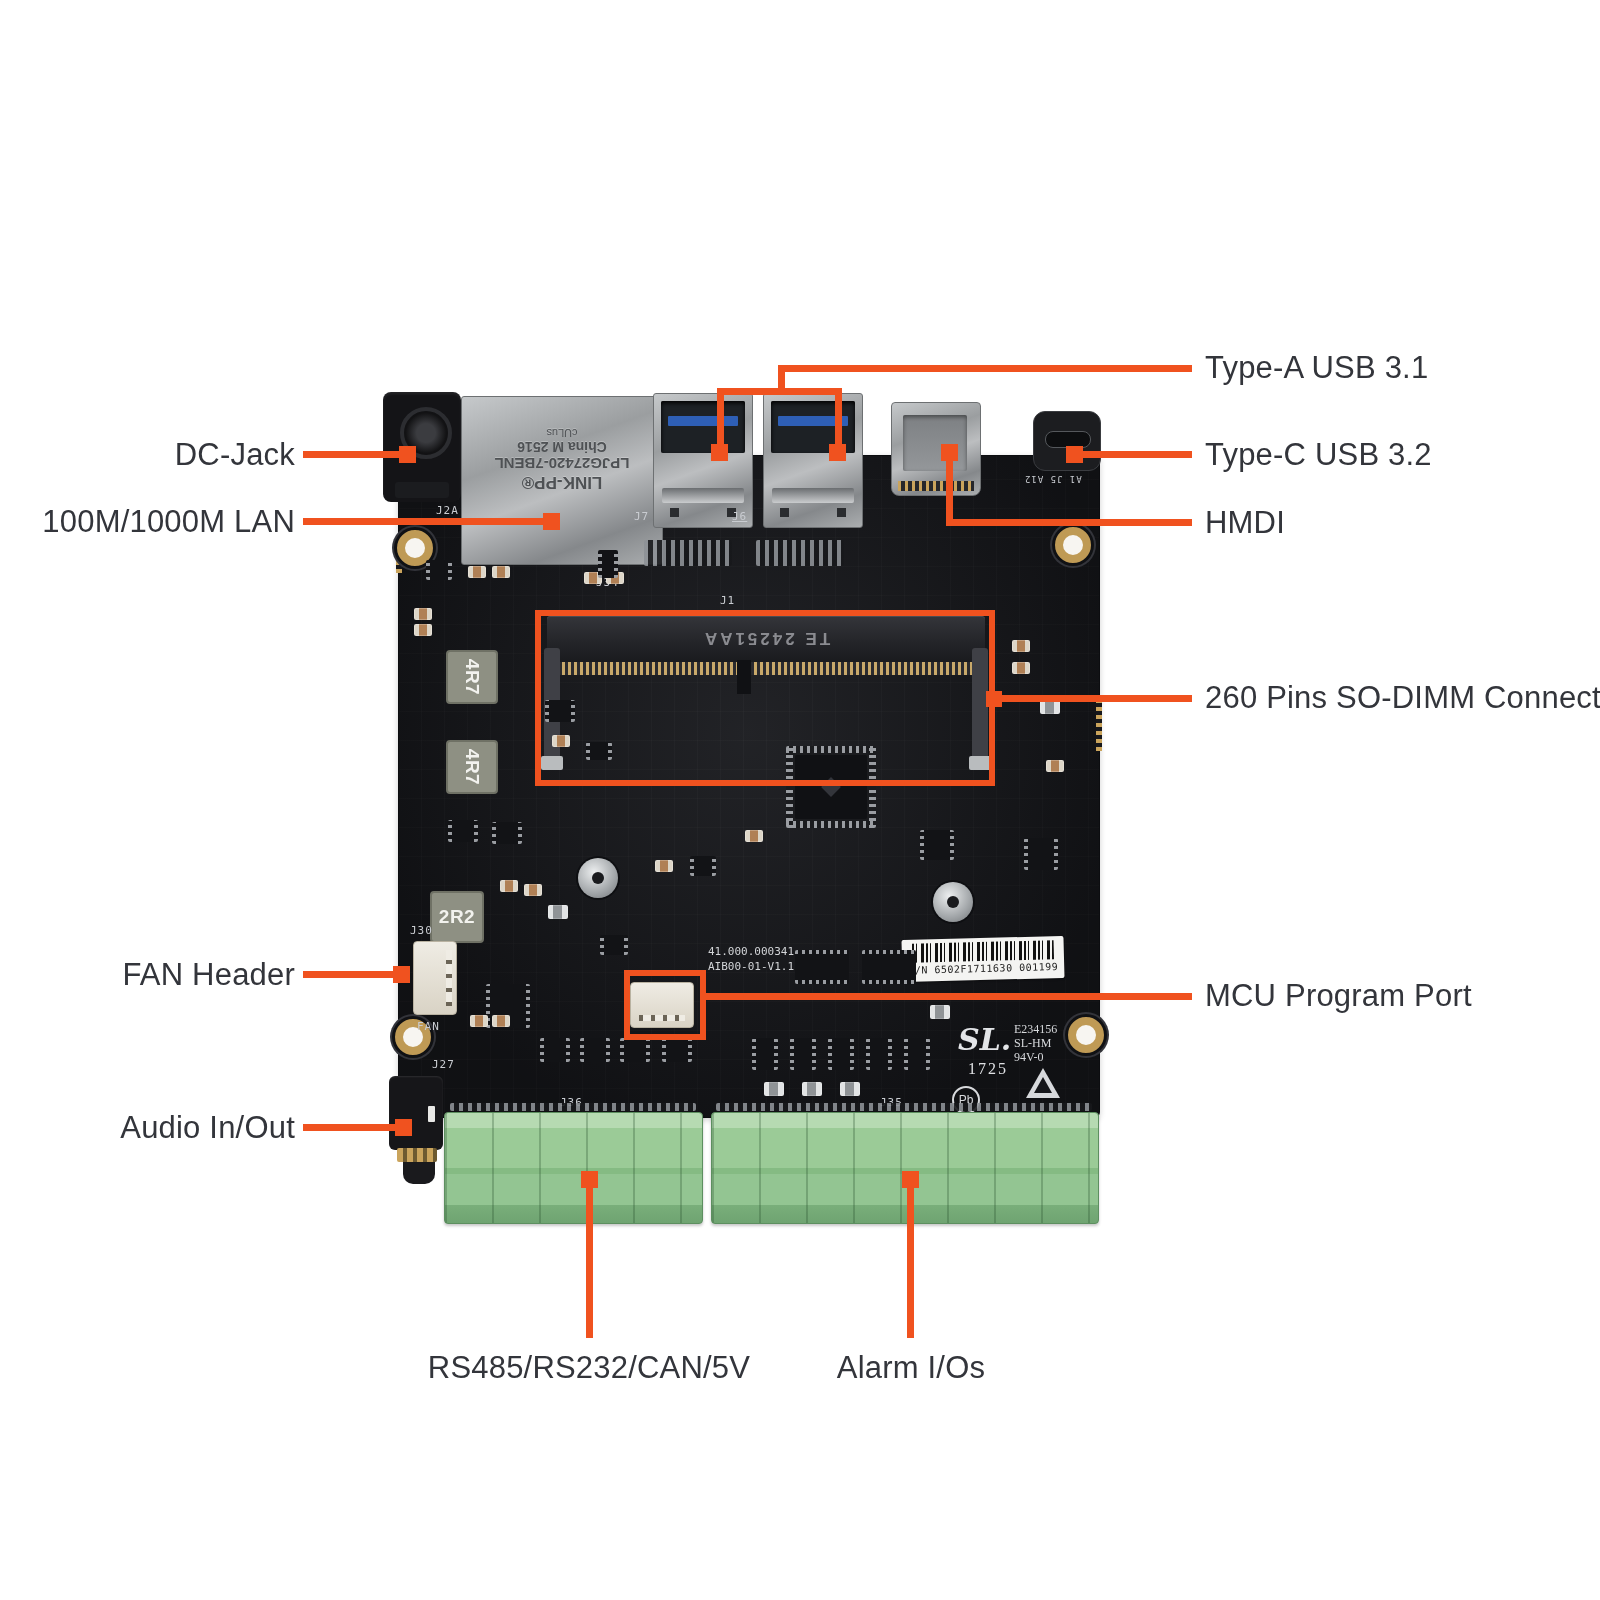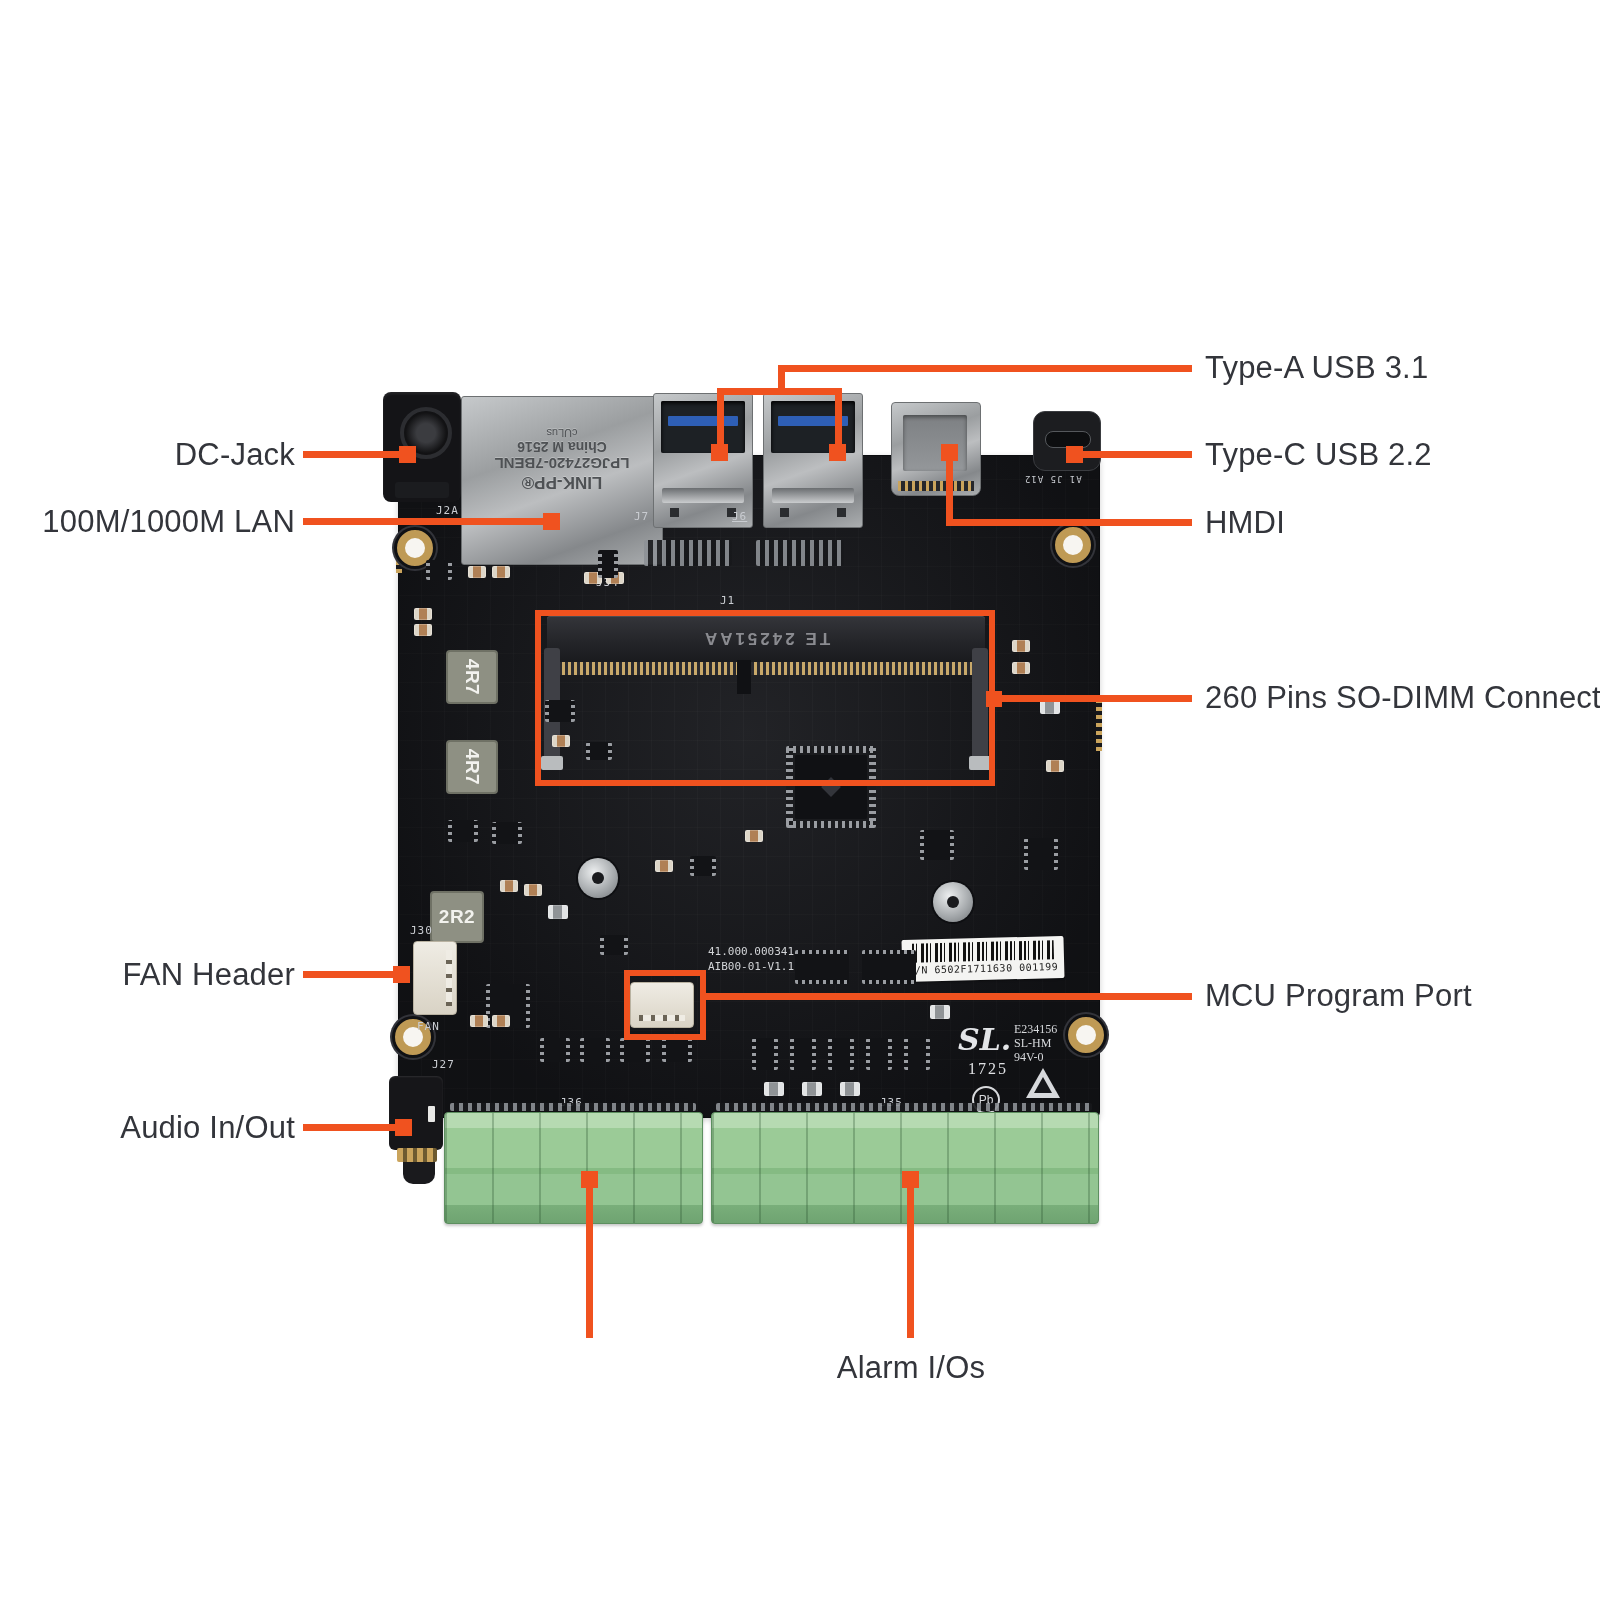--- a/index.html
+++ b/index.html
@@ -182,21 +182,21 @@
     <div>AIB00-01-V1.1</div>
   </div>
 
   <div class="bc" style="left:902px;top:938px;width:162px;height:42px;transform:rotate(-1.5deg);">
     <div class="bc-bars"></div>
     <div class="bc-text">S/N 6502F1711630 001199</div>
   </div>
 
   <div class="part" style="left:958px;top:1022px;color:#e3e5e8;font-family:'DejaVu Serif',serif;font-style:italic;font-weight:700;font-size:30px;">SL.</div>
   <div class="part mono" style="left:968px;top:1060px;color:#dfe1e4;font-size:16px;letter-spacing:2px;">1725</div>
-  <div class="pb" style="left:952px;top:1086px;margin-left:20px;">
+  <div class="pb" style="left:952px;top:1086px;">
     <span>Pb</span>
   </div>
   <div class="part mono" style="left:1014px;top:1022px;color:#d7d9dc;font-size:12px;line-height:14px;">
     <div>E234156</div>
     <div>SL-HM</div>
     <div>94V-0</div>
   </div>
   <div class="esd" style="left:1026px;top:1068px;">
       <i></i>
     </div>
@@ -295,23 +295,24 @@
   <div class="c-line" style="left:303px;top:1124px;width:100px;height:7px;"></div>
   <div class="c-cap" style="left:395px;top:1119px;width:17px;height:17px;"></div>
 
   <div class="c-cap" style="left:581px;top:1171px;width:17px;height:17px;"></div>
   <div class="c-line" style="left:586px;top:1184px;width:7px;height:154px;"></div>
 
   <div class="c-cap" style="left:902px;top:1171px;width:17px;height:17px;"></div>
   <div class="c-line" style="left:907px;top:1184px;width:7px;height:154px;"></div>
 
   <div class="lbl rcol" style="left:1205px;top:368px;">Type-A USB 3.1</div>
-  <div class="lbl rcol" style="left:1205px;top:455px;">Type-C USB 2.2</div>
+  <div class="lbl rcol" style="left:1205px;top:455px;">Type-C USB 3.2</div>
   <div class="lbl rcol" style="left:1205px;top:523px;">HMDI</div>
   <div class="lbl rcol" style="left:1205px;top:698px;">260 Pins SO-DIMM Connector</div>
   <div class="lbl rcol" style="left:1205px;top:996px;text-align:right;">MCU Program Port</div>
   <div class="lbl lcol" style="right:1305px;top:455px;">DC-Jack</div>
   <div class="lbl lcol" style="right:1305px;top:522px;">100M/1000M LAN</div>
   <div class="lbl lcol" style="right:1305px;top:975px;">FAN Header</div>
   <div class="lbl lcol" style="right:1305px;top:1128px;">Audio In/Out</div>
+  <div class="lbl bcol" style="left:589px;top:1350px;">RS485/RS232/CAN/5V</div>
   <div class="lbl bcol" style="left:911px;top:1350px;">Alarm I/Os</div>
 
 </div>
 
 </body></html>

